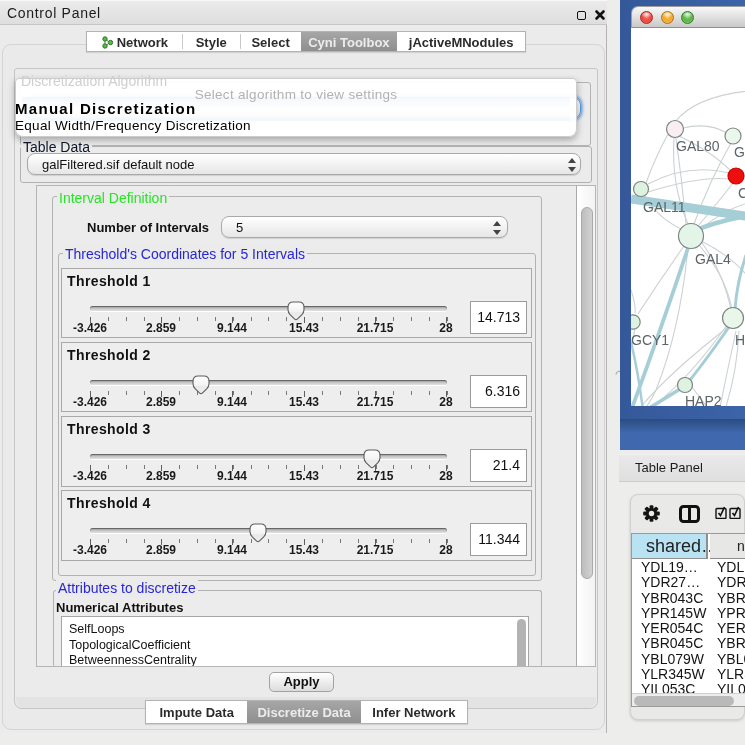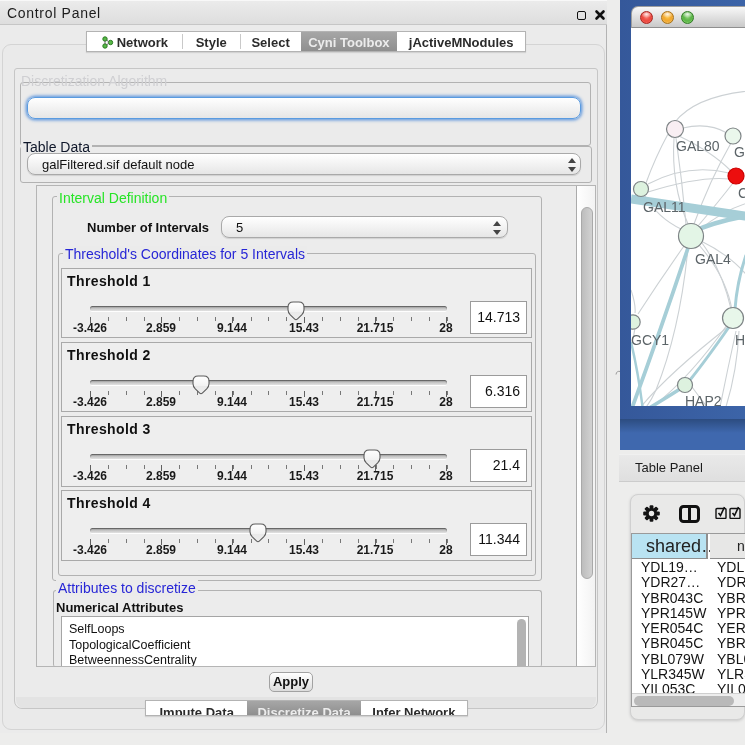--- a/index.html
+++ b/index.html
@@ -184,43 +184,49 @@
   <div class="group" style="left:53px;top:590px;width:489px;height:77px;border-bottom:none;"></div>
   <div class="gtitle blue" style="left:56px;top:580px;">Attributes to discretize</div>
   <div class="abs" style="left:56px;top:600px;font-size:13px;font-weight:bold;color:#111;">Numerical Attributes</div>
   <div class="abs" style="left:61px;top:616px;width:468px;height:50px;background:#fff;border:1px solid #a5a5a5;border-bottom:none;overflow:hidden;">
     <div style="position:absolute;left:7px;top:5px;font-size:12.5px;color:#111;line-height:15.7px;">SelfLoops<br>TopologicalCoefficient<br>BetweennessCentrality</div>
     <div style="position:absolute;right:2px;top:2px;width:9px;height:60px;background:#b3b3b3;border-radius:5px;"></div>
   </div>
 
   <div class="abs" style="left:16px;top:697px;width:580px;height:11px;background:#e3e3e3;border-radius:0 0 8px 8px;"></div>
 
-  <div class="abs" style="left:269px;top:672px;width:44px;height:20px;border:1px solid #a2a2a2;border-radius:5px;background:linear-gradient(#ffffff,#dcdcdc);text-align:center;font-size:13px;font-weight:bold;color:#111;line-height:18px;">Apply</div>
+  <div class="abs" style="left:269px;top:672px;width:65px;height:20px;border:1px solid #a2a2a2;border-radius:5px;background:linear-gradient(#ffffff,#dcdcdc);text-align:center;font-size:13px;font-weight:bold;color:#111;line-height:18px;">Apply</div>
 
   <div class="tabbar" style="left:86px;top:31px;width:440px;height:21px;">
     <div class="tab" style="width:95px;"><svg width="13" height="13" viewBox="0 0 13 13" style="vertical-align:-2px;margin-right:3px;">
           <circle cx="4" cy="3" r="2.2" fill="#57b947" stroke="#2c7c22"></circle>
           <circle cx="4" cy="10" r="2.2" fill="#57b947" stroke="#2c7c22"></circle>
           <circle cx="9.5" cy="6.5" r="2.2" fill="#57b947" stroke="#2c7c22"></circle>
           <path d="M4 5 L4 8 M5.5 4 L8 6 M5.5 9 L8 7" stroke="#666" stroke-width="1"></path>
         </svg>Network</div>
     <div class="tsep"></div>
     <div class="tab" style="width:57px;">Style</div>
     <div class="tsep"></div>
     <div class="tab" style="width:60px;">Select</div>
     <div class="tab sel" style="width:97px;">Cyni Toolbox</div>
     <div class="tab" style="width:128px;">jActiveMNodules</div>
   </div>
 
-  <div class="tabbar" style="left:145px;top:700px;width:323px;height:16px;">
+  <div class="tabbar" style="left:145px;top:700px;width:323px;height:24px;">
     <div class="tab" style="width:102px;padding-top:4px;">Impute Data</div>
     <div class="tab sel" style="width:114px;padding-top:4px;">Discretize Data</div>
     <div class="tab" style="width:107px;padding-top:4px;">Infer Network</div>
   </div>
 
+  <div class="abs" style="left:15px;top:78px;width:562px;height:59px;background:rgba(255,255,255,0.96);border:1px solid #cccccc;border-radius:4px 4px 8px 8px;box-shadow:0 3px 7px rgba(0,0,0,0.3);">
+    <div style="position:absolute;left:6px;top:18px;width:548px;height:24px;background:linear-gradient(rgba(218,230,244,0.3),rgba(255,255,255,0) 55%,rgba(218,230,244,0.25));"></div>
+    <div style="position:absolute;left:0;top:8px;width:100%;text-align:center;font-size:13.5px;letter-spacing:0.3px;color:#b2b2b2;">Select algorithm to view settings</div>
+    <div style="position:absolute;left:-1px;top:21px;font-size:15px;letter-spacing:1.3px;font-weight:bold;color:#000;">Manual Discretization</div>
+    <div style="position:absolute;left:-1px;top:39px;font-size:13.5px;letter-spacing:0.3px;color:#000;">Equal Width/Frequency Discretization</div>
+  </div>
   <div class="abs" style="left:21px;top:73px;font-size:14px;color:#cfcfd2;">Discretization Algorithm</div>
 
   <svg class="abs" style="left:615px;top:369px;" width="6" height="6" viewBox="0 0 6 6">
       <path d="M1 5.5 Q1.5 1.5 5.5 2.5" fill="none" stroke="#999999" stroke-width="1"></path>
     </svg>
 
   <div class="abs" style="left:620px;top:0;width:125px;height:450px;background:linear-gradient(to right,#35589a,#3c64a8);"></div>
 
   <div class="abs" style="left:631px;top:6px;width:114px;height:22px;background:linear-gradient(#f8f8f8,#c9c9c9);border-top:1px solid #9e9e9e;border-left:1px solid #9e9e9e;border-bottom:1px solid #8f8f8f;border-radius:7px 0 0 0;"></div>
   <div class="abs" style="left:640px;top:10.5px;width:13px;height:13px;border-radius:50%;background:radial-gradient(ellipse 70% 45% at 50% 20%,rgba(255,255,255,0.9),rgba(255,255,255,0) 75%),radial-gradient(circle at 50% 45%,#f87d72,#ea3f36 55%,#c22a24);border:0.5px solid #a8251f;box-shadow:inset 0 -1px 2px rgba(255,120,110,0.8);"></div>

